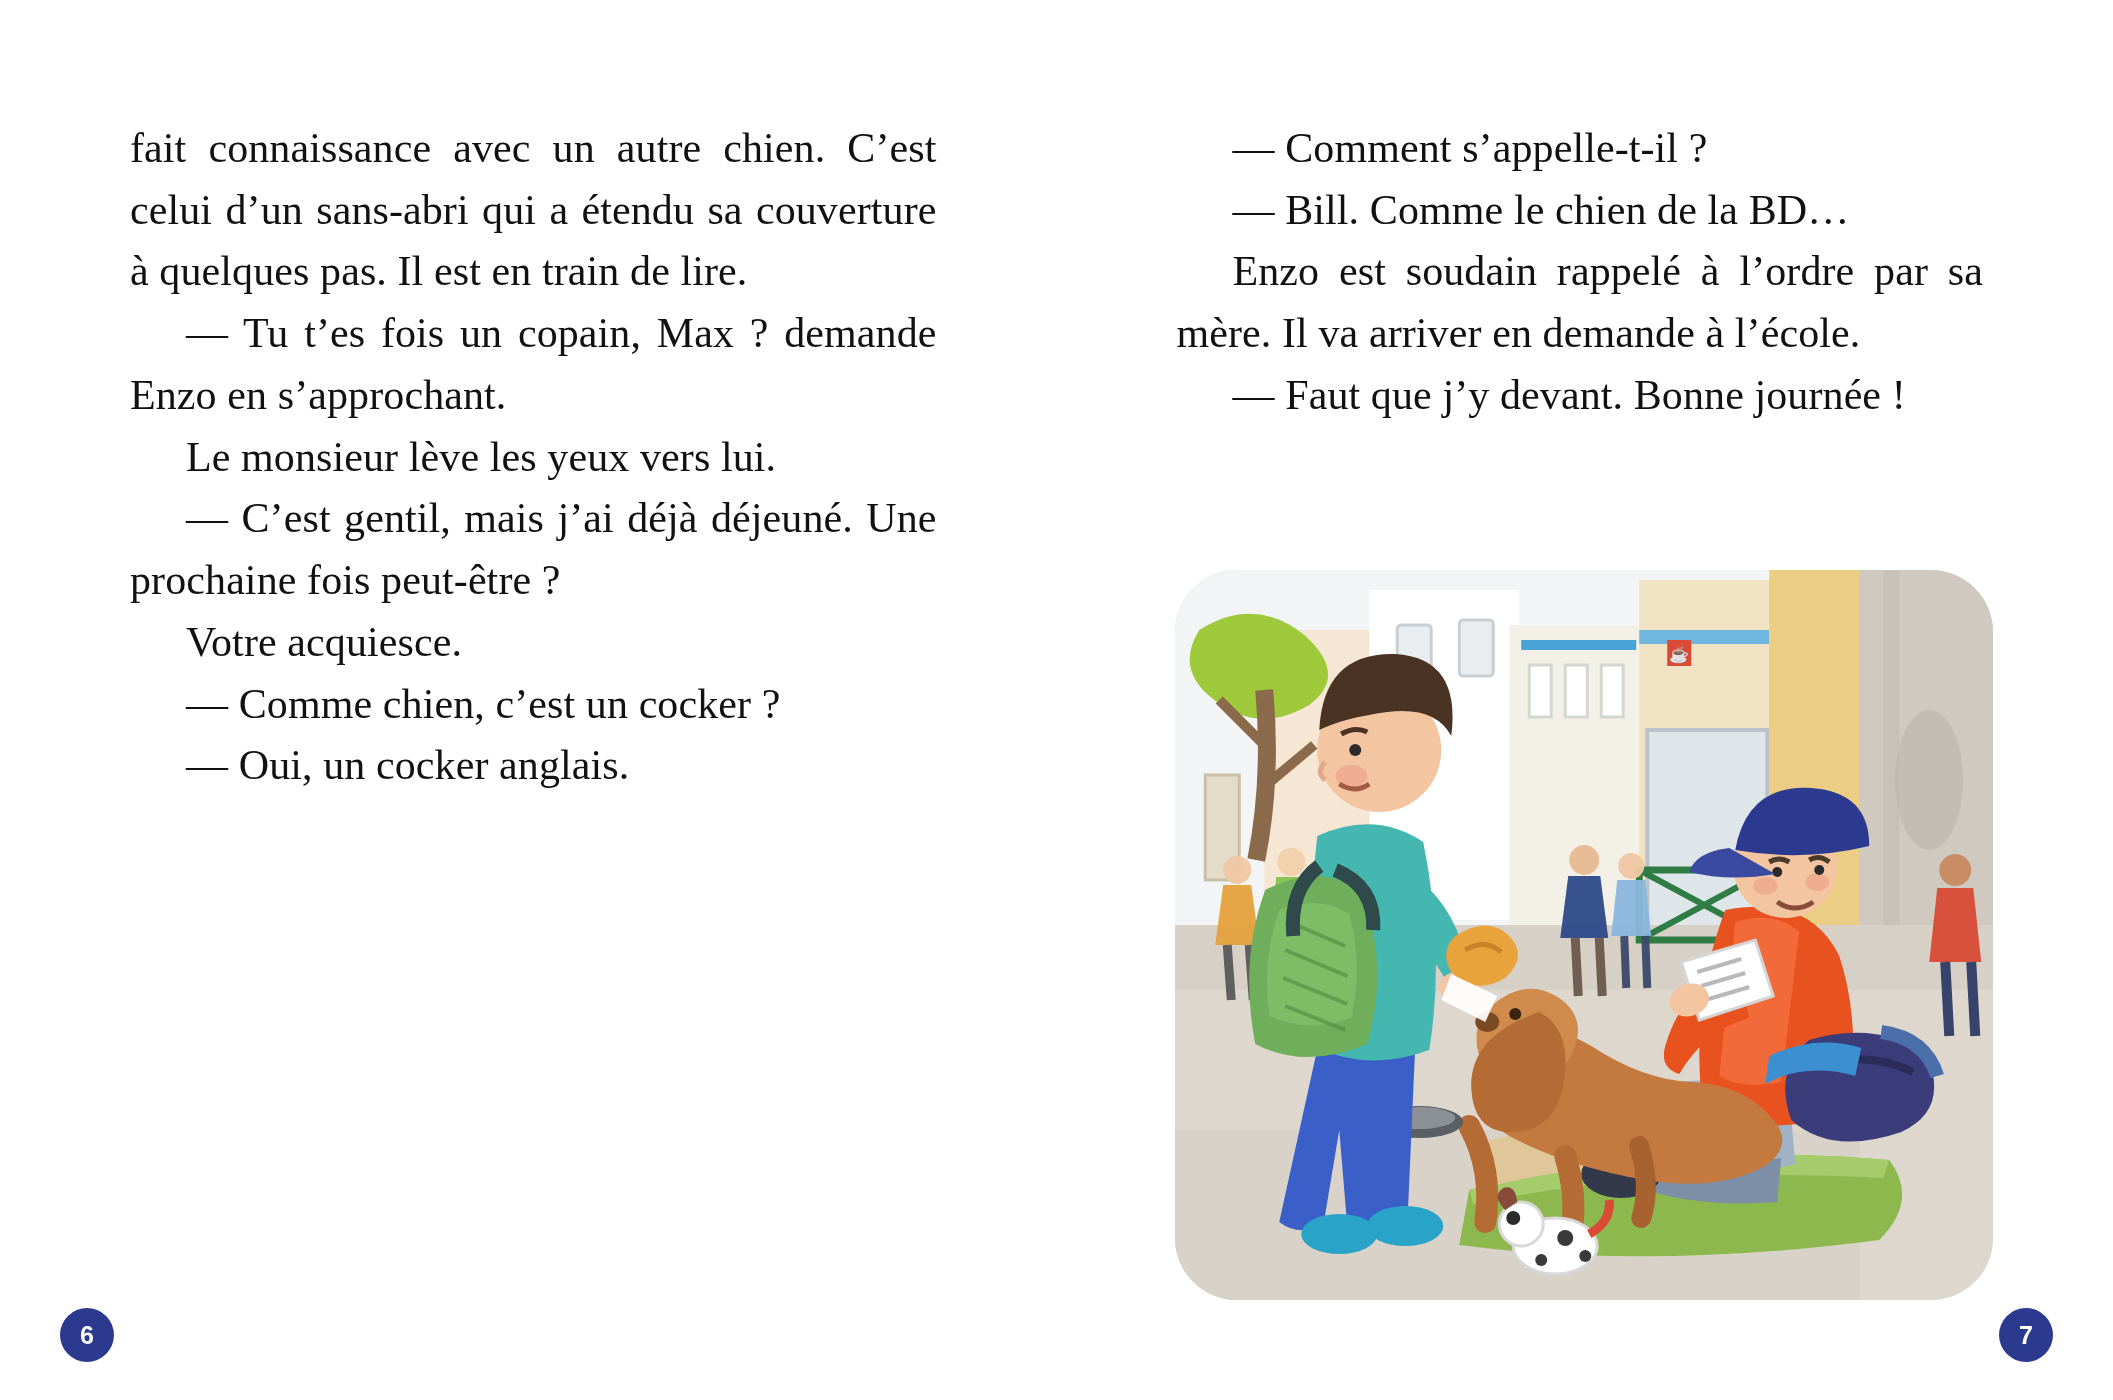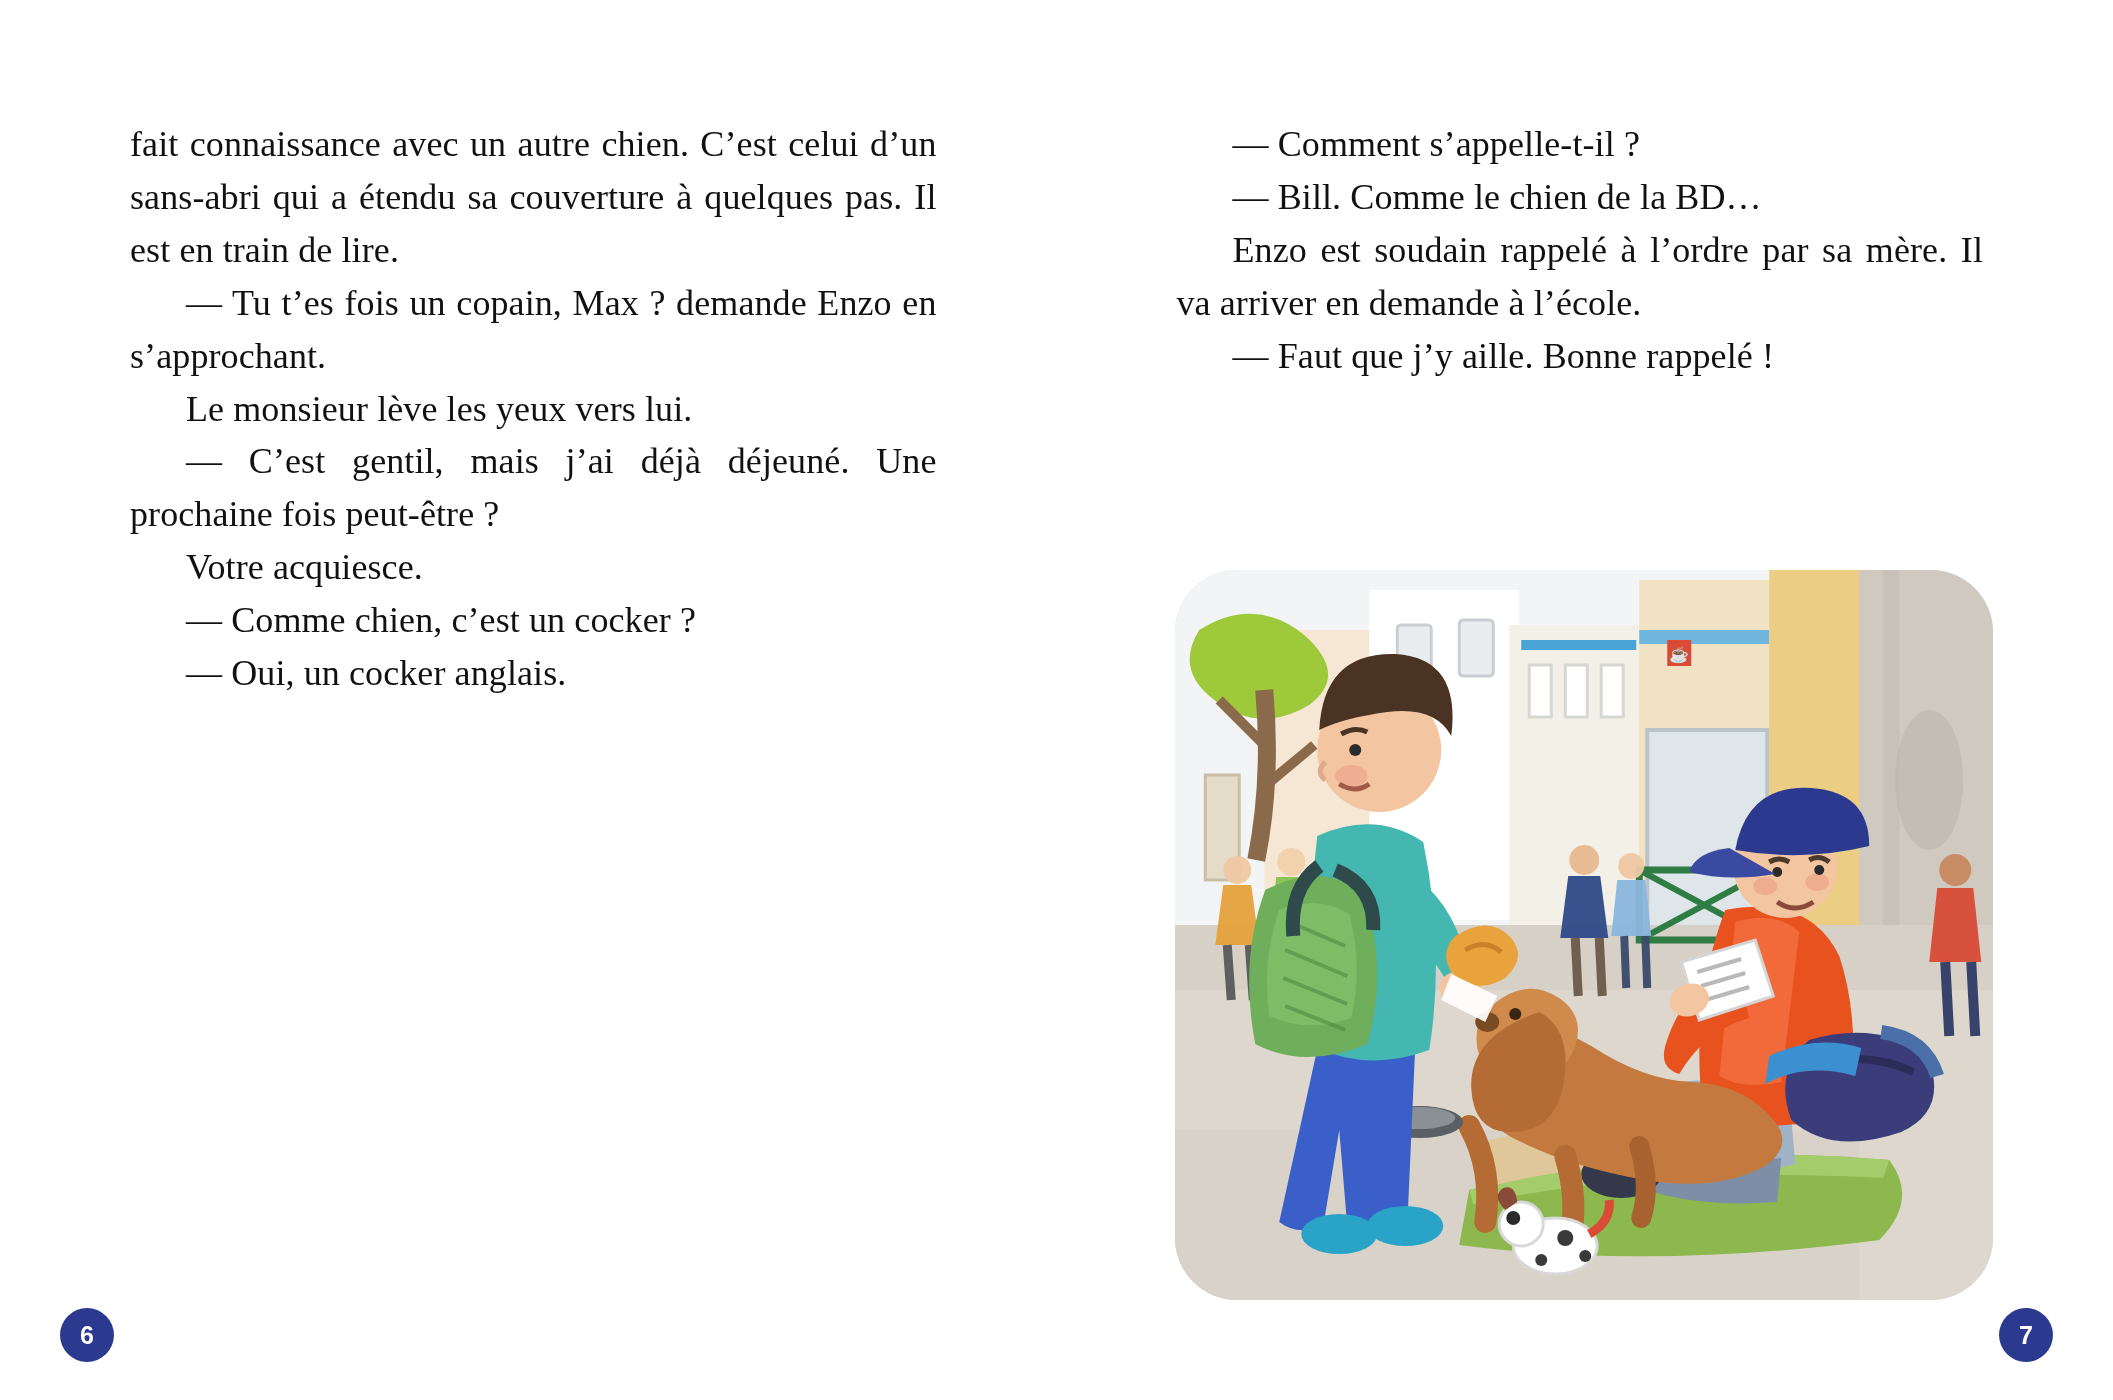--- a/index.html
+++ b/index.html
@@ -28,21 +28,21 @@
     width: 50%;
     height: 100%;
     box-sizing: border-box;
   }
 
   .page-left  { padding: 118px 120px 0 130px; }
   .page-right { padding: 118px 130px 0 120px; }
 
   .text-block p {
     margin: 0;
-    font-size: 36px;
+    font-size: 42px;
     line-height: 1.47;
     text-align: justify;
     text-justify: inter-word;
     letter-spacing: 0.1px;
   }
   .text-block p.indent { text-indent: 56px; }
   .text-block p.flush  { text-indent: 0; }
 
   
   .folio {
@@ -92,21 +92,21 @@
       <p class="indent">— Oui, un cocker anglais.</p>
     </div>
     <div class="folio folio-left">6</div>
   </div>
 
   <div class="page page-right">
     <div class="text-block">
       <p class="indent">— Comment s’appelle-t-il ?</p>
       <p class="indent">— Bill. Comme le chien de la BD…</p>
       <p class="indent">Enzo est soudain rappelé à l’ordre par sa mère. Il va arriver en demande à l’école.</p>
-      <p class="indent">— Faut que j’y aille. Bonne rappelé !</p>
+      <p class="indent">— Faut que j’y devant. Bonne journée !</p>
     </div>
 
     <div class="illustration">
       <svg viewBox="0 0 830 730" preserveAspectRatio="xMidYMid slice">
         <defs>
           <clipPath id="frame">
             <rect x="0" y="0" width="830" height="730" rx="62" ry="62"></rect>
           </clipPath>
         </defs>
 

